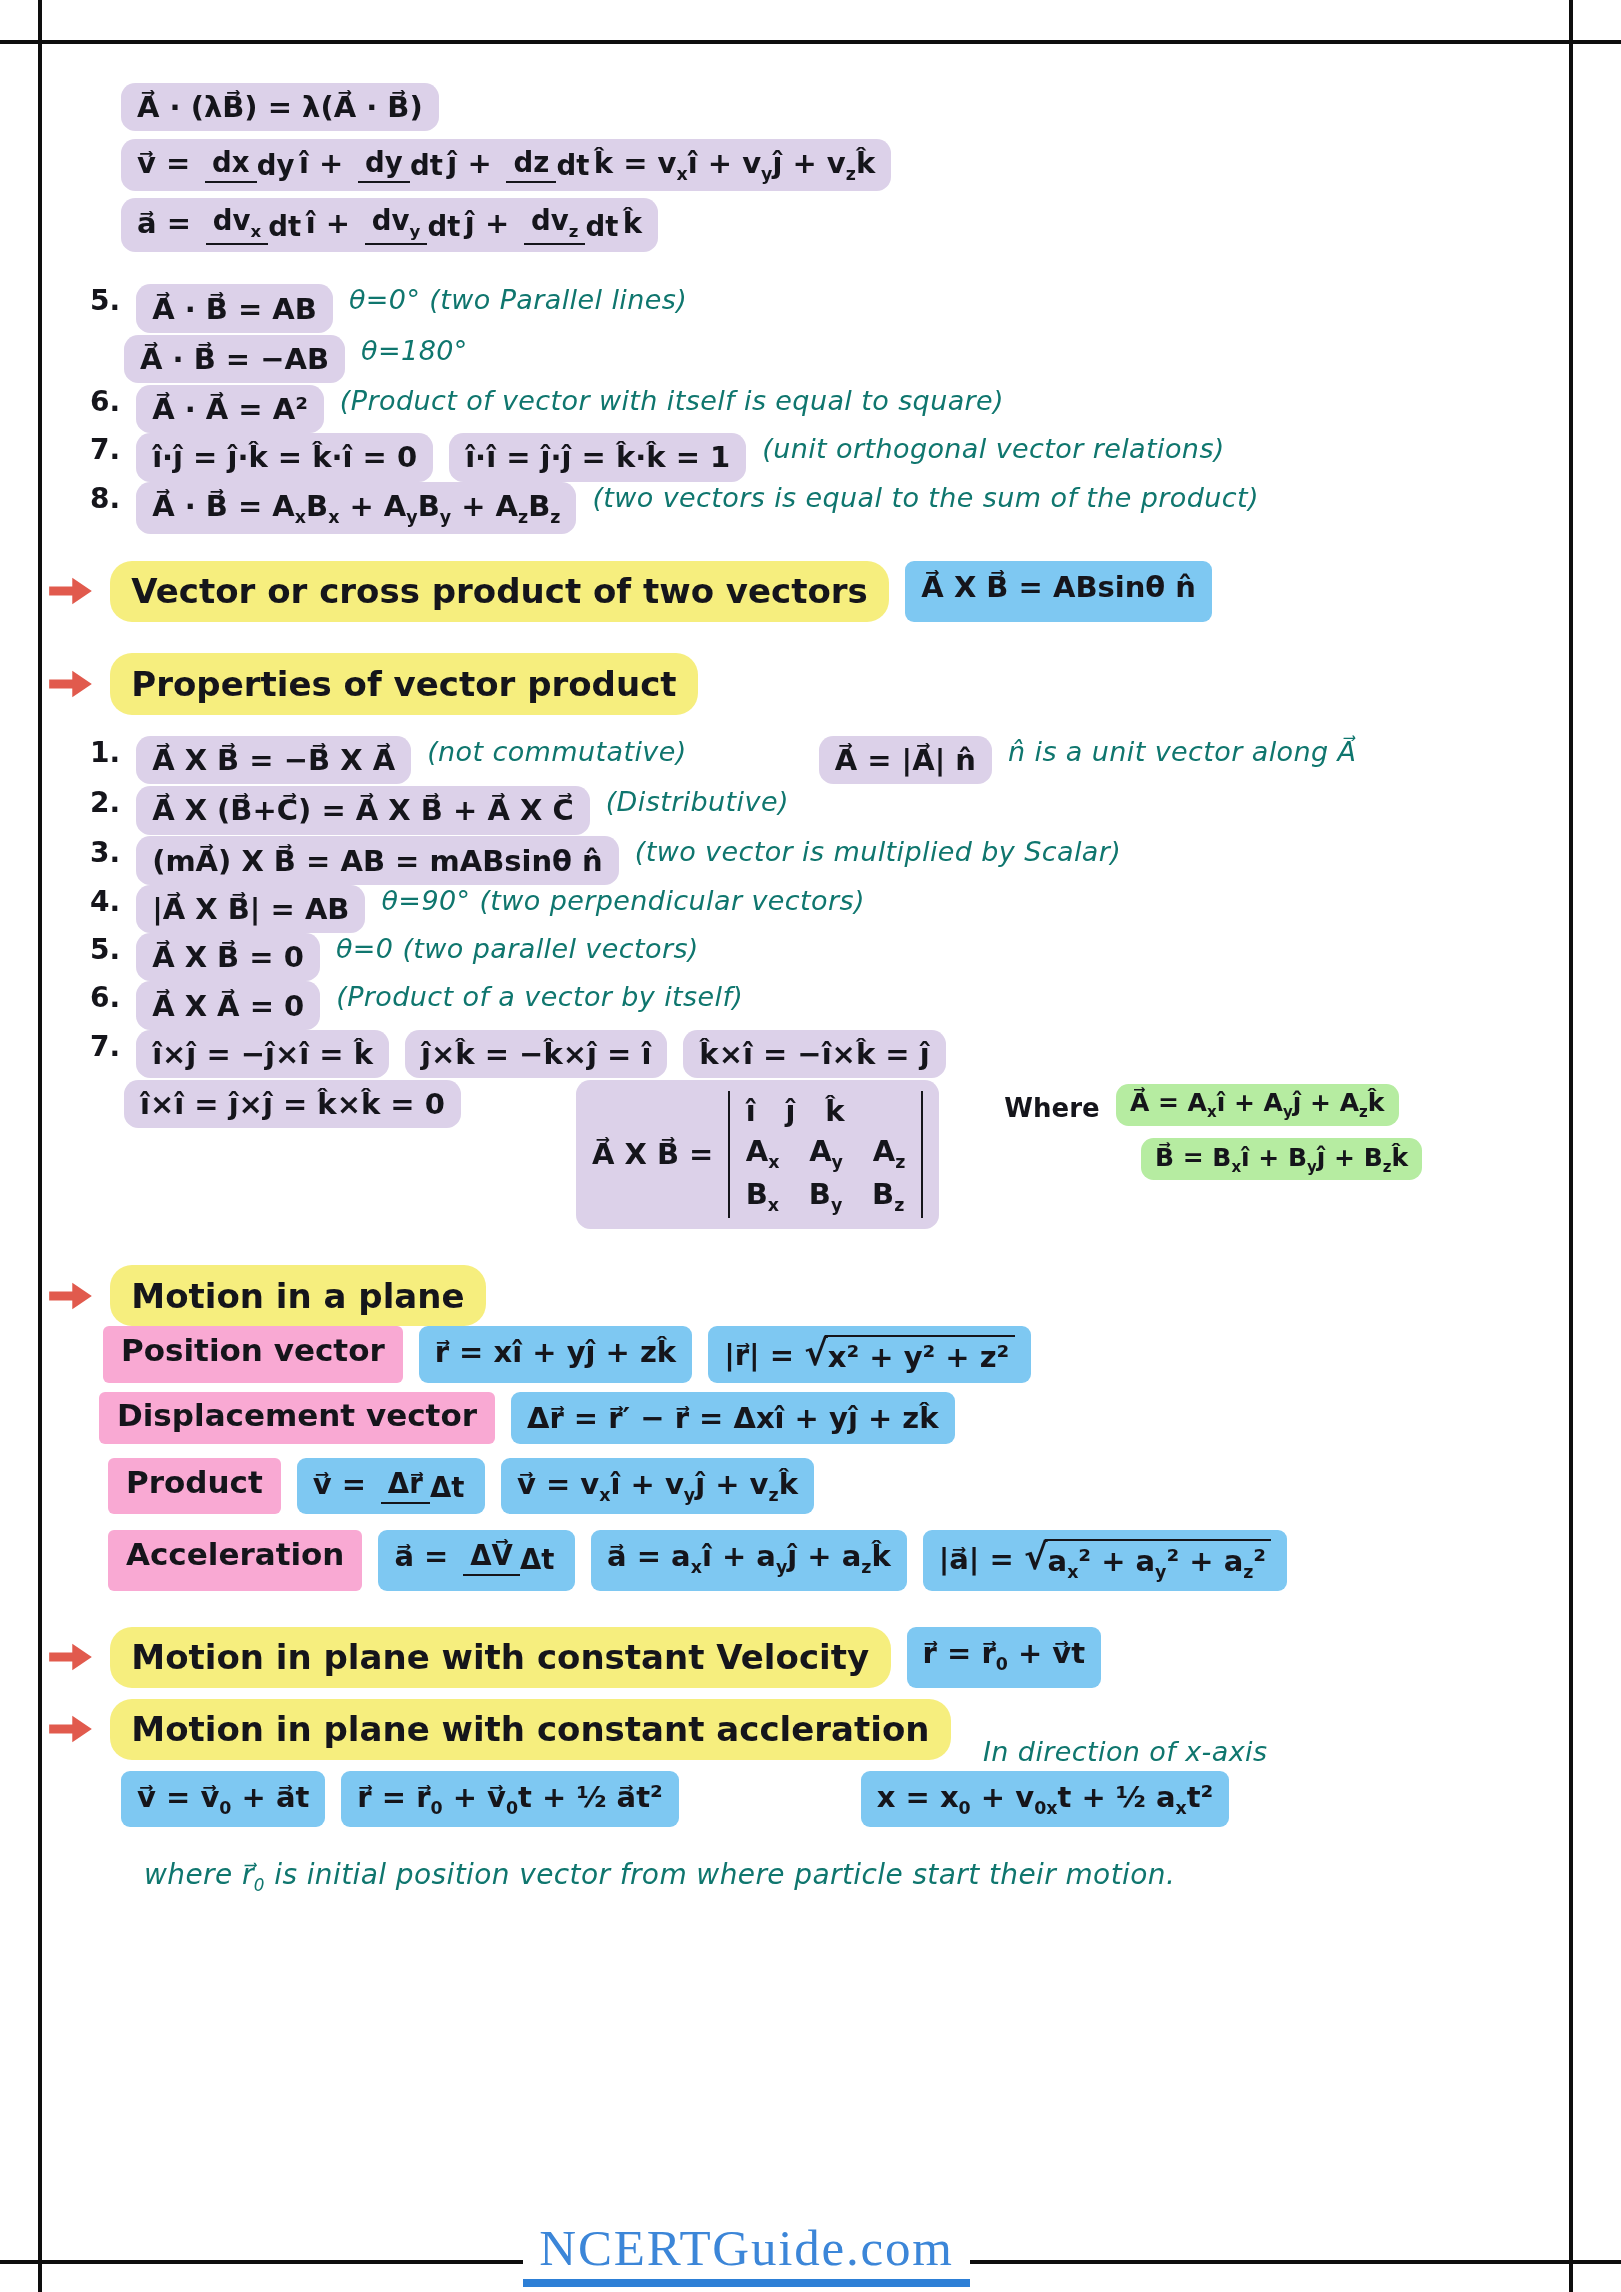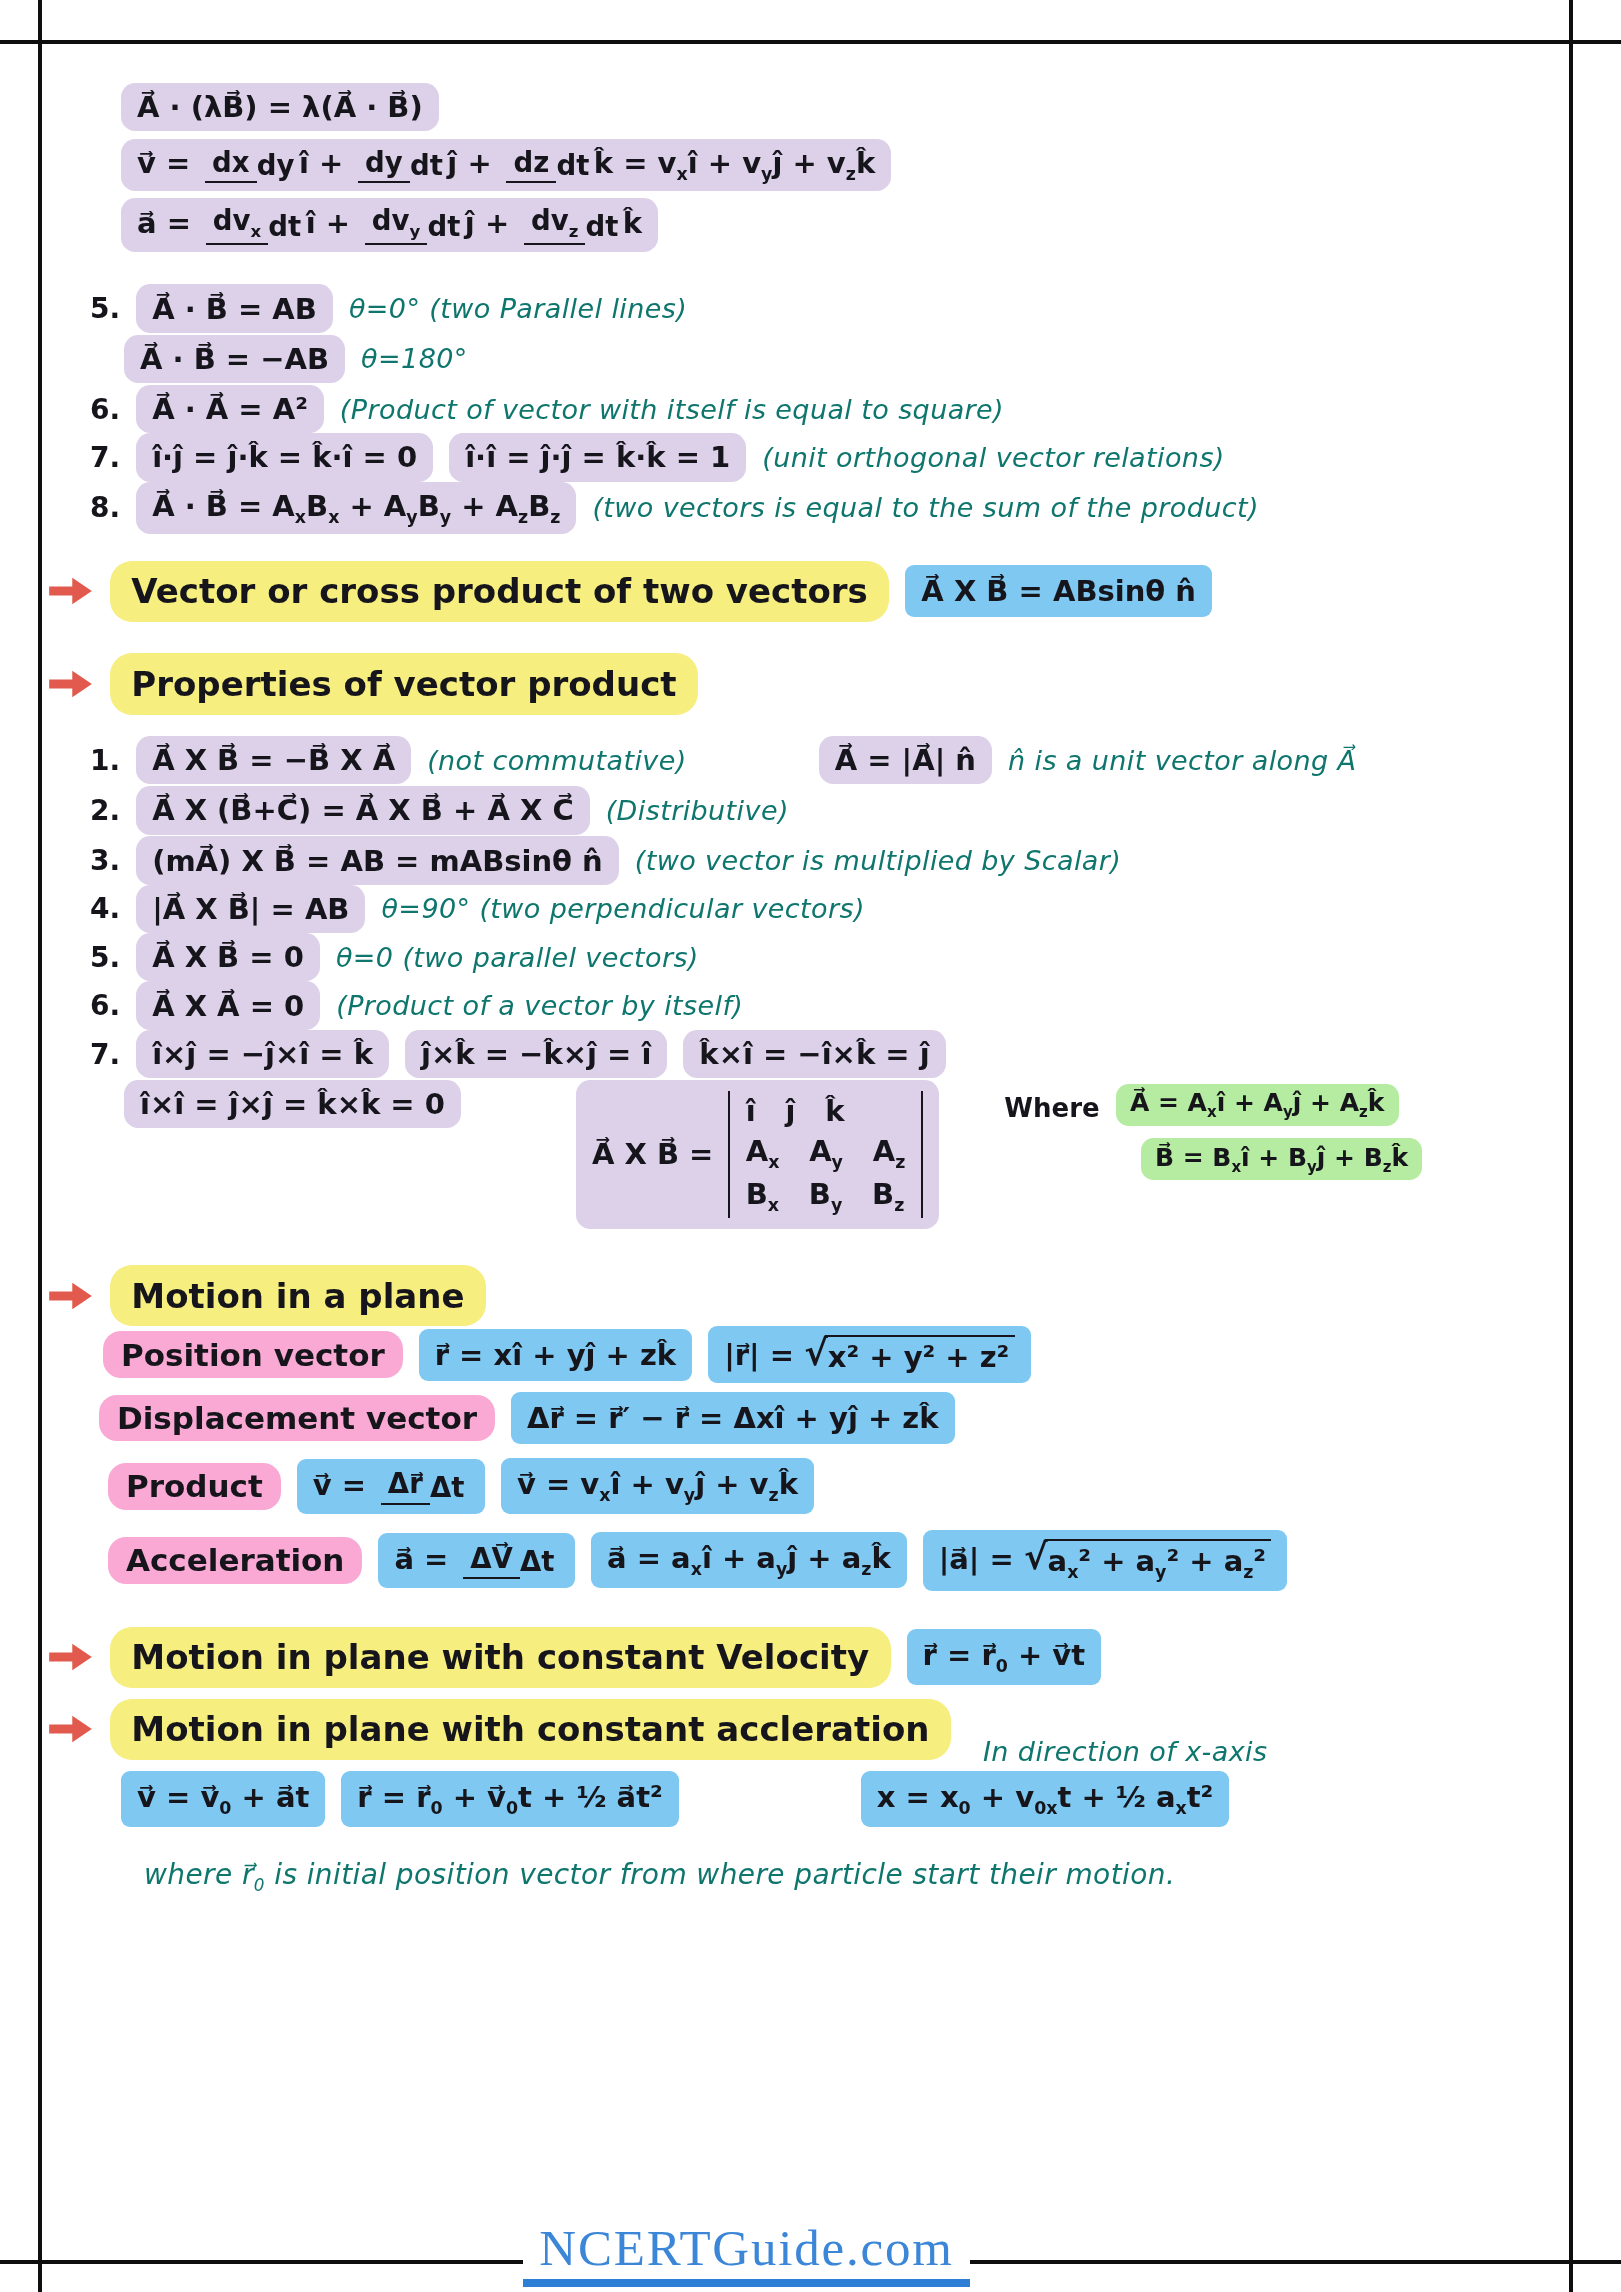--- a/index.html
+++ b/index.html
@@ -7,30 +7,30 @@
     width:1622px;height:2293px;position:relative;background:#ffffff;
     font-family:"DejaVu Sans",sans-serif;color:#15151B;overflow:hidden;
   }
   
   .vline-left{position:absolute;left:38px;top:0;width:3.6px;height:2293px;background:#0e0e0e}
   .vline-right{position:absolute;left:1569px;top:0;width:3.6px;height:2293px;background:#0e0e0e}
   .hline-top{position:absolute;left:0;top:40px;width:1622px;height:3.6px;background:#0e0e0e}
   .hline-bottom{position:absolute;left:0;top:2260px;width:1622px;height:3.6px;background:#0e0e0e;z-index:1}
 
   #content{position:absolute;left:54px;top:42px;width:1522px}
-  .row{display:flex;align-items:center;gap:16px;white-space:nowrap}
+  .row{display:flex;gap:16px;white-space:nowrap}
   .seg{flex:none}
 
   
   .hl-num{font-size:28px;font-weight:700}
   .hl-black{font-size:26px;font-weight:700}
   .hl-purple{background:#DCD1E9;border-radius:14.3px;padding:7.2px 16px;font-size:29px;font-weight:700}
   .hl-blue{background:#7EC8F2;border-radius:9px;padding:9px 16px;font-size:29px;font-weight:700}
   .hl-yellow{background:#F6EE7E;border-radius:22px;padding:10.7px 21.5px;font-size:34px;font-weight:700}
-  .hl-pink{background:#F9A9D3;border-radius:18px;padding:5.4px 18px;font-size:31px;font-weight:700}
+  .hl-pink{background:#F9A9D3;border-radius:6px;padding:5.4px 18px;font-size:31px;font-weight:700}
   .hl-green{background:#B6ECA1;border-radius:12.5px;padding:4.5px 14.3px;font-size:25px;font-weight:700}
   .hl-red{color:#0f766e;font-style:italic;font-size:27px;font-weight:400;letter-spacing:0.4px}
 
   .arrow{display:inline-flex;align-items:center}
   .arrow svg path{fill:#E15A4D}
 
   
   sub{font-size:.6em}
   .frac{display:inline-flex;flex-direction:row;align-items:center;vertical-align:middle;margin:0 4.5px;font-size:.95em;line-height:1.15}
   .frac .fn{border-bottom:2.7px solid currentColor;padding:0 7.2px 2.7px}

